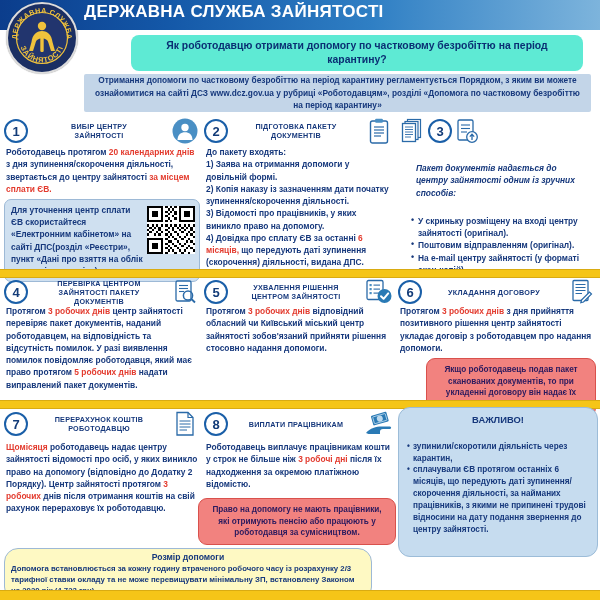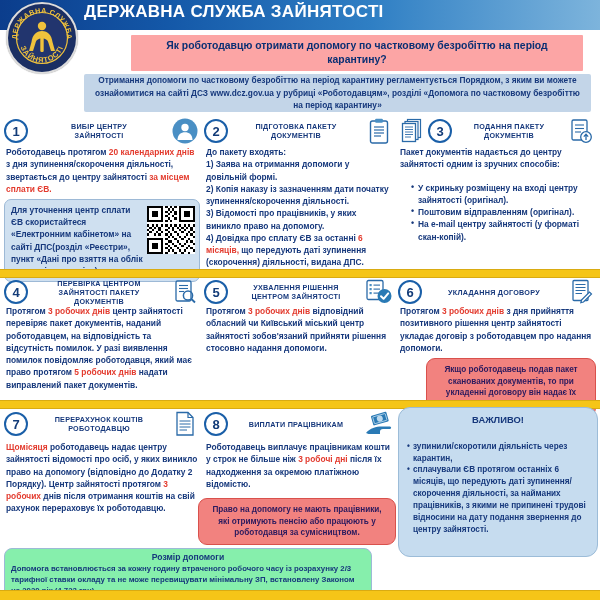--- a/index.html
+++ b/index.html
@@ -41,22 +41,22 @@
     z-index: 20;
     box-shadow: 0 0 1px rgba(0,0,0,.4);
   }
   .logo-txt { fill: #f0c23c; font-size: 7.2px; font-weight: bold; letter-spacing: .4px; }
   .logo-txt2 { fill: #f0c23c; font-size: 7.4px; font-weight: bold; letter-spacing: .8px; }
 
   
   .q-banner {
     position: absolute; left: 131px; top: 35px;
     width: 452px; height: 36px;
-    background: #fca5a5;
-    border-radius: 1px;
+    background: #5eead4;
+    border-radius: 8px;
     color: #0a2f73;
     font-size: 10.4px; font-weight: bold;
     display: flex; align-items: center; justify-content: center;
     text-align: center; line-height: 1.35;
     padding: 0 8px;
   }
   .info-banner {
     position: absolute; left: 84px; top: 74px;
     width: 507px; height: 38px;
     background: #c3d5e8;
@@ -116,21 +116,21 @@
   .step-icon { width: 30px; min-width: 30px; height: 28px; display: flex; align-items: center; justify-content: center; }
 
   .body-text {
     color: #16387c;
     font-size: 8.4px;
     font-weight: bold;
     line-height: 1.46;
     padding: 0 2px;
   }
   .body-text .hl { color: #e33b2e; }
-  .body-text p { margin: 0; }
+  .body-text p { margin: 16px; font-style: italic; }
   .body-text ul { list-style: none; margin: 11px; padding: 0; }
   .body-text li { position: relative; padding-left: 7px; }
   .body-text li:before {
     content: "•"; position: absolute; left: 0; top: -1px;
     color: #16387c; font-size: 9px;
   }
 
   
   .note-blue {
     background: #cfe0f0;
@@ -168,23 +168,23 @@
   .important-title {
     text-align: center;
     font-size: 9.4px; font-weight: bold;
     color: #16387c;
     margin-bottom: 14px;
   }
 
   .bottom-panel {
     position: absolute; left: 4px; top: 548px;
     width: 368px;
-    background: #86efac;
+    background: #fef9c3;
     border: 1px solid #9db9d6;
-    border-radius: 8px;
+    border-radius: 14px;
     padding: 3px 6px 4px 6px;
   }
   .bottom-title {
     text-align: center; color: #16387c;
     font-size: 8.6px; font-weight: bold; margin-bottom: 1px;
   }
   .bottom-body { color: #16387c; font-size: 7.8px; font-weight: bold; line-height: 1.42; }
 
   svg { display: block; }
 </style>
@@ -384,21 +384,20 @@
             <g stroke="#2a6aa8" stroke-width="0.9">
               <line x1="4" y1="9" x2="12" y2="9"></line>
                 <line x1="4" y1="11.5" x2="12" y2="11.5"></line>
               <line x1="4" y1="14" x2="12" y2="14"></line>
                 <line x1="4" y1="16.5" x2="12" y2="16.5"></line>
               <line x1="4" y1="19" x2="10" y2="19"></line>
             </g>
           </svg>
         </div>
         <div class="num-circle">3</div>
-        <div class="step-title">ПОДАННЯ ПАКЕТУ ДОКУМЕНТІВ</div>
         <div class="step-icon">
           <svg width="24" height="26" viewBox="0 0 24 26">
             <rect x="3" y="2" width="15" height="20" rx="1.5" fill="#fff" stroke="#2a6aa8" stroke-width="1.3"></rect>
             <g stroke="#2a6aa8" stroke-width="1.1">
               <line x1="6" y1="7" x2="15" y2="7"></line>
                 <line x1="6" y1="10.5" x2="15" y2="10.5"></line>
                 <line x1="6" y1="14" x2="12" y2="14"></line>
             </g>
             <circle cx="17" cy="19" r="5.3" fill="#fff" stroke="#2a6aa8" stroke-width="1.3"></circle>
             <path d="M17 22 L17 16.5 M14.8 18.6 L17 16.3 L19.2 18.6" stroke="#2a6aa8" stroke-width="1.3" fill="none"></path>

